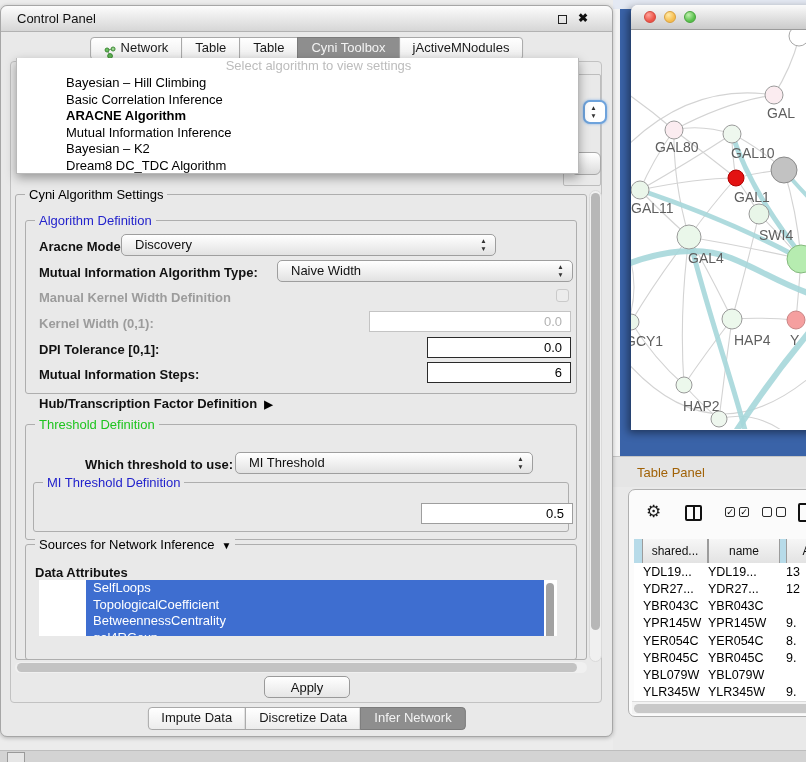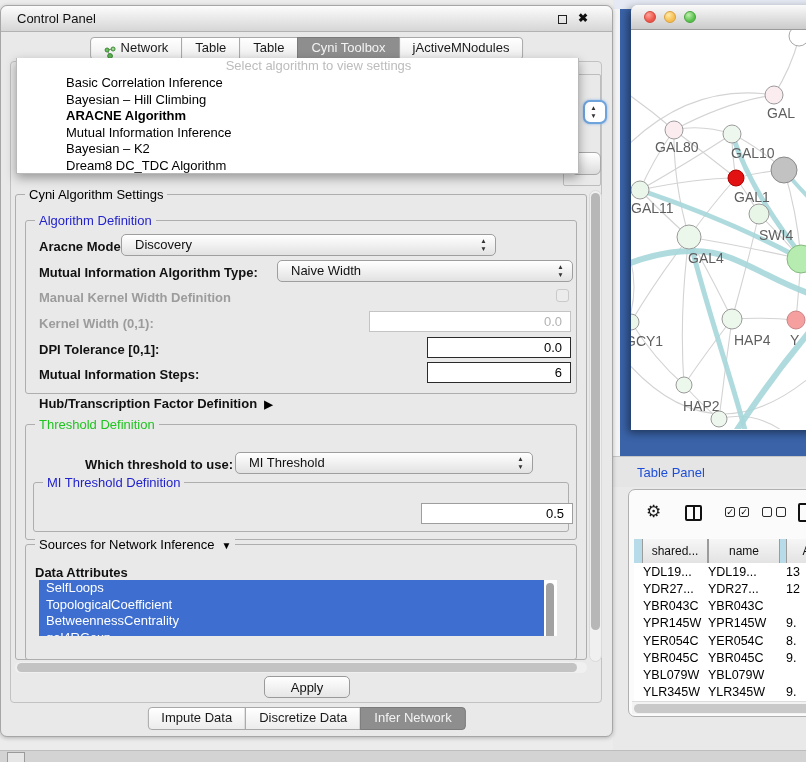--- a/index.html
+++ b/index.html
@@ -96,21 +96,21 @@
     border-radius:7px 7px 0 0; display:flex; align-items:center; padding-left:13px; gap:8px; }
   .tl { width:12px; height:12px; border-radius:50%; }
   .tl-red { background:radial-gradient(circle at 35% 30%, #ffa39a, #ec5448 65%); border:1px solid #d3473c; }
   .tl-yellow { background:radial-gradient(circle at 35% 30%, #ffeaa8, #f6bd4f 65%); border:1px solid #d9a13e; }
   .tl-green { background:radial-gradient(circle at 35% 30%, #c0f0ae, #58c04c 65%); border:1px solid #48a43c; }
   .net-content { position:relative; height:399px; overflow:hidden; background:#fff; }
   .nlabel { font-size:14px; fill:#5f5f5f; }
 
   
   .tp-header { position:absolute; left:613px; top:456px; width:193px; height:31px; background:#e5e5e5;
-    border-top:1px solid #c6c6c6; font-size:13px; color:#1d4ed8; line-height:31px; padding-left:24px; }
+    border-top:1px solid #c6c6c6; font-size:13px; color:#a16207; line-height:31px; padding-left:24px; }
   .tp-box { position:absolute; left:628px; top:489px; width:200px; height:228px; background:#fbfbfb;
     border:1px solid #b0b0b0; border-radius:7px; overflow:hidden; }
   .tp-toolbar { position:absolute; left:0; top:4px; width:100%; height:42px; }
   .ticon { position:absolute; top:11px; color:#1a1a1a; }
   .gear { left:17px; font-size:17px; top:7px; }
   .colsicon { left:56px; width:17px; height:16px; border:2px solid #111; border-radius:2px; }
   .colsicon::after { content:""; position:absolute; left:5.5px; top:0; width:2px; height:12px; background:#111; }
   .ckpair { display:flex; gap:4px; position:absolute; top:13px; }
   .ck { width:10px; height:10px; border:1.5px solid #2a2a2a; border-radius:2px; font-size:9px; line-height:9px; text-align:center; }
   .docicon { left:169px; width:15px; height:19px; border:2px solid #111; border-radius:2px; top:9px; }
@@ -387,43 +387,43 @@
 
       <div class="group" style="left:22px; top:420px; width:536px; height:50px;"></div>
       <div class="group-title t-blue" style="left:32px; top:413px;">MI Threshold Definition</div>
       <div class="tfield" style="left:410px; top:441px; width:152px;">0.5</div>
 
       <div class="group" style="left:14px; top:482px; width:552px; height:116px;"></div>
       <div class="group-title" style="left:24px; top:475px;">
         <span>Sources for Network Inference</span><span class="tri" style="font-size:10px;">▼</span>
       </div>
       <div class="flabel" style="left:24px; top:503px;">Data Attributes</div>
-      <div class="listbox" style="left:28px; top:518px; width:518px; height:56px;" id="attr-list">
+      <div class="listbox" style="left:28px; top:518px; width:518px; height:56px;padding-left:47px;" id="attr-list">
         <div class="lb-thumb"></div>
       <div class="attr-item">SelfLoops</div>
           <div class="attr-item">TopologicalCoefficient</div>
           <div class="attr-item">BetweennessCentrality</div>
           <div class="attr-item">gal4RGexp</div>
         </div>
 
       <div class="vscroll">
           <div class="thumb"></div>
         </div>
       <div class="hscroll">
           <div class="thumb"></div>
         </div>
 
       <div class="apply-btn">Apply</div>
     </div>
 
     <div class="dd">
       <div class="ph">Select algorithm to view settings</div>
       <div id="dd-items">
+          <div class="it">Bayesian – Hill Climbing</div>
           <div class="it">Basic Correlation Inference</div>
-          <div class="it">Bayesian – Hill Climbing</div>
           <div class="it sel">ARACNE Algorithm</div>
           <div class="it">Mutual Information Inference</div>
           <div class="it">Bayesian – K2</div>
           <div class="it">Dream8 DC_TDC Algorithm</div>
         </div>
     </div>
 
     <div class="seg" id="bottom-tabs">
         <div class="tab">
           <span>Impute Data</span>

